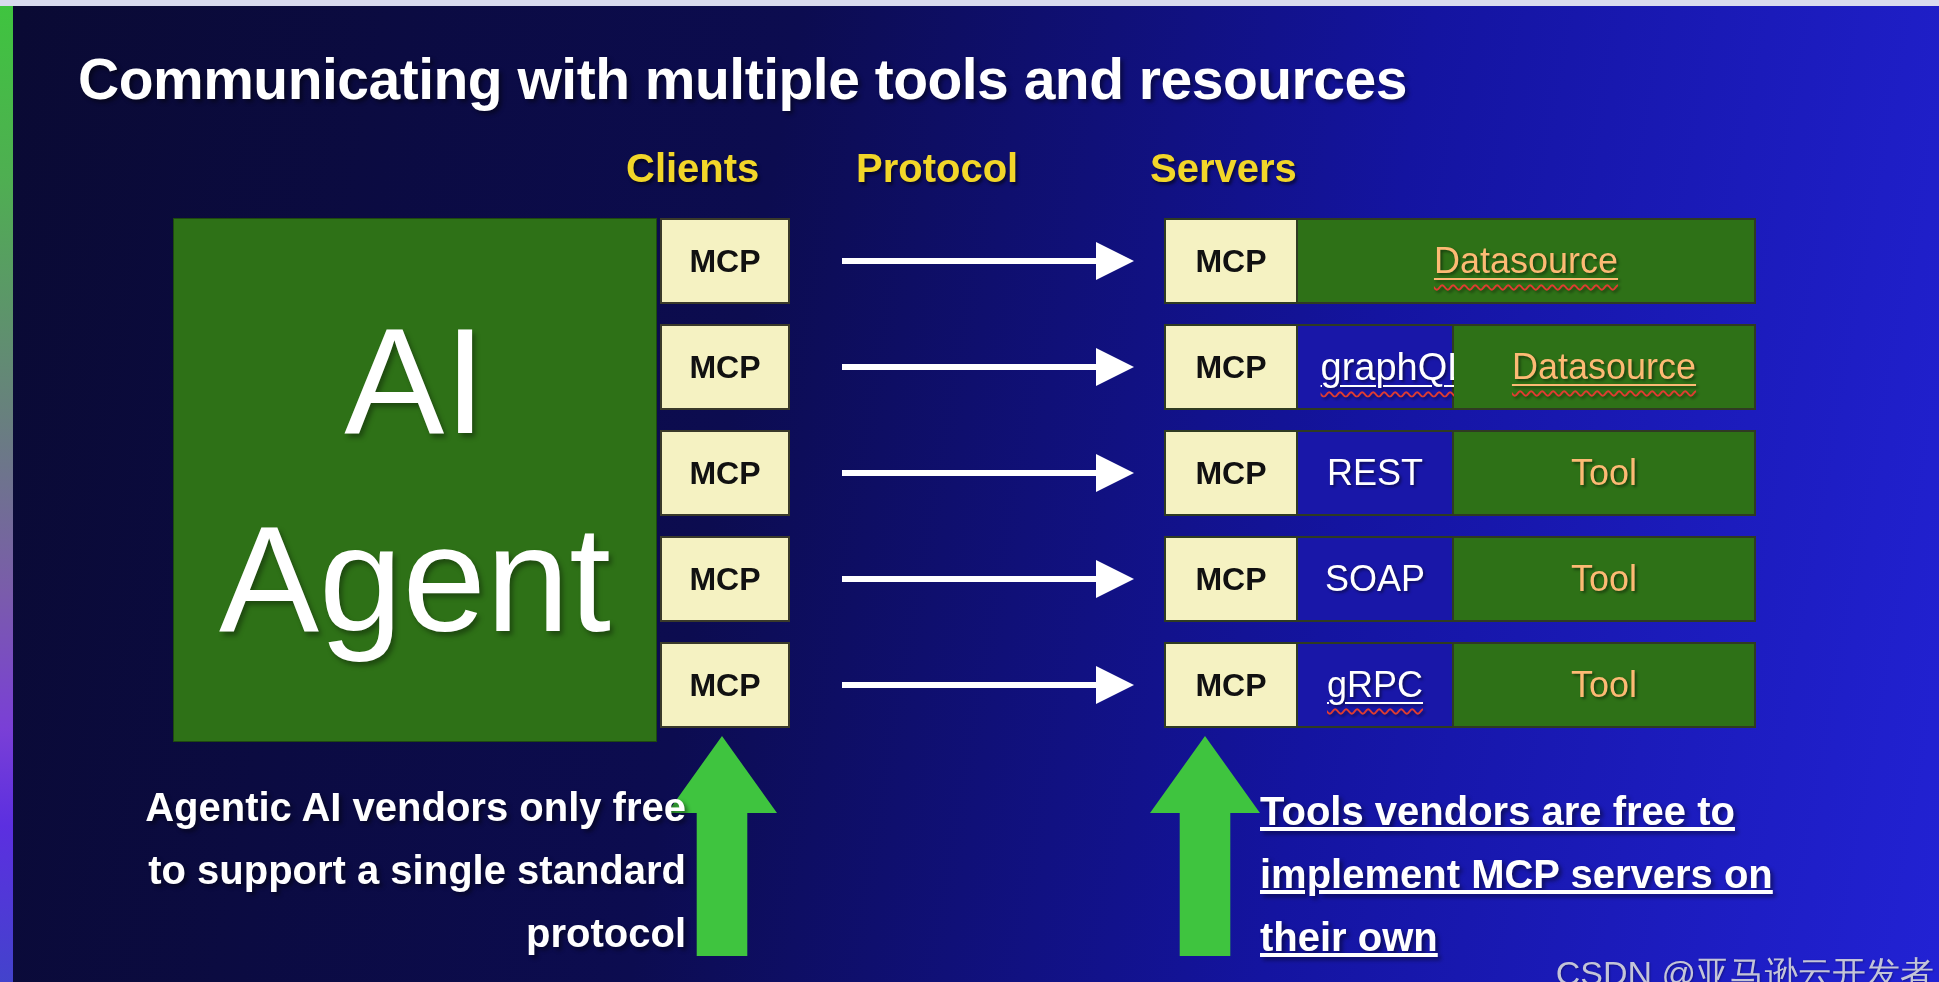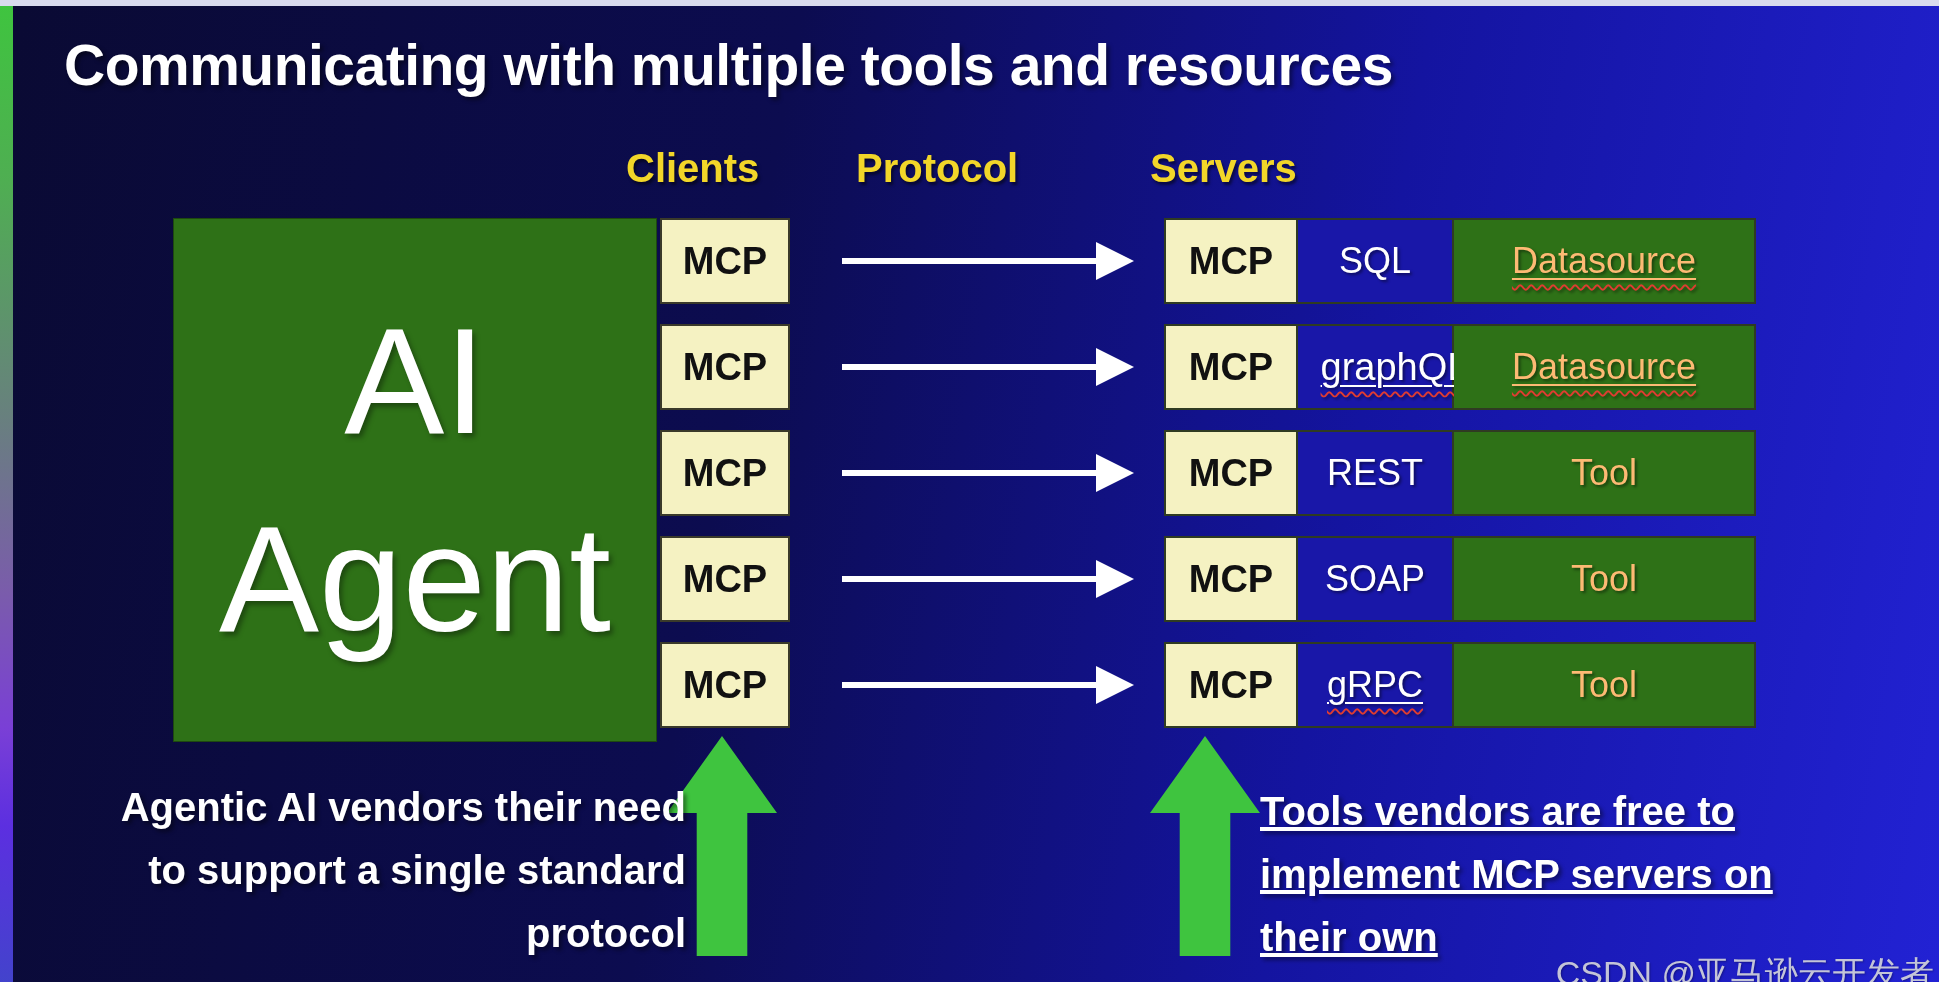--- a/index.html
+++ b/index.html
@@ -8,21 +8,21 @@
     position:relative; width:1939px; height:982px; overflow:hidden;
     font-family:"Liberation Sans", sans-serif;
     background:linear-gradient(100deg, #0a0a33 0%, #0c0c50 38%, #1414a0 68%, #2222d4 100%);
   }
   .top-strip { position:absolute; left:0; top:0; width:1939px; height:6px; background:#d9dbee; }
   .left-strip {
     position:absolute; left:0; top:6px; width:13px; height:976px;
     background:linear-gradient(180deg, #3fc43f 0%, #4fae52 18%, #68807e 42%, #7a5cab 60%, #7a3fd6 74%, #5c2fe0 84%, #4343cc 100%);
   }
   .title {
-    position:absolute; left:62px; top:30px; margin:2px;
+    position:absolute; left:62px; top:30px; margin:16px;
     font-size:57px; font-weight:bold; letter-spacing:-0.5px; color:#ffffff;
     text-shadow:3px 3px 4px rgba(0,0,0,0.45); white-space:nowrap;
   }
   .col-header {
     position:absolute; top:146px; font-size:40px; font-weight:bold; color:#f2d629;
     text-shadow:2px 3px 3px rgba(0,0,0,0.5); white-space:nowrap;
   }
   #hdr-clients { left:626px; }
   #hdr-protocol { left:856px; }
   #hdr-servers { left:1150px; }
@@ -35,21 +35,21 @@
   .agent-box .line {
     color:#ffffff; font-size:150px; font-weight:400; line-height:1.32;
     text-shadow:3px 4px 5px rgba(0,0,0,0.35);
   }
 
   .cbox {
     position:absolute; left:660px; width:130px; height:86px; box-sizing:border-box;
     background:#f5f2c2; border:2px solid #3a3a2a;
     display:flex; align-items:center; justify-content:center;
   }
-  .mcp-label { color:#111111; font-size:38px; font-weight:600; }
+  .mcp-label { color:#111111; font-size:32px; font-weight:600; }
 
   .harrow { position:absolute; left:842px; width:292px; height:38px; }
   .harrow::before {
     content:""; position:absolute; left:0; top:16px; width:256px; height:6px; background:#ffffff;
   }
   .harrow::after {
     content:""; position:absolute; right:0; top:0; width:0; height:0;
     border-top:19px solid transparent; border-bottom:19px solid transparent; border-left:38px solid #ffffff;
   }
 
@@ -131,23 +131,20 @@
   <div class="harrow arr-t0"></div>
   <div class="harrow arr-t1"></div>
   <div class="harrow arr-t2"></div>
   <div class="harrow arr-t3"></div>
   <div class="harrow arr-t4"></div>
 
   <div class="srow row-t0">
     <div class="cell smcp">
         <span class="mcp-label">MCP</span>
       </div>
-    <div class="cell proto">
-        <span>SQL</span>
-      </div>
     <div class="cell target">
         <span class="misspell"><span class="uline">Datasource</span></span>
       </div>
   </div>
 
   <div class="srow row-t1">
     <div class="cell smcp">
         <span class="mcp-label">MCP</span>
       </div>
     <div class="cell proto small">
@@ -191,21 +188,21 @@
       </div>
     <div class="cell target">
         <span>Tool</span>
       </div>
   </div>
 
   <div class="uparrow" id="uparrow-left"></div>
   <div class="uparrow" id="uparrow-right"></div>
 
   <div class="note" id="note-left">
-    <div>Agentic AI vendors their need</div>
+    <div>Agentic AI vendors only free</div>
     <div>to support a single standard</div>
     <div>protocol</div>
   </div>
   <div class="note" id="note-right">
     <div>Tools vendors are free to</div>
     <div>implement MCP servers on</div>
     <div>their own</div>
   </div>
 
   <div class="watermark">CSDN @亚马逊云开发者</div>

